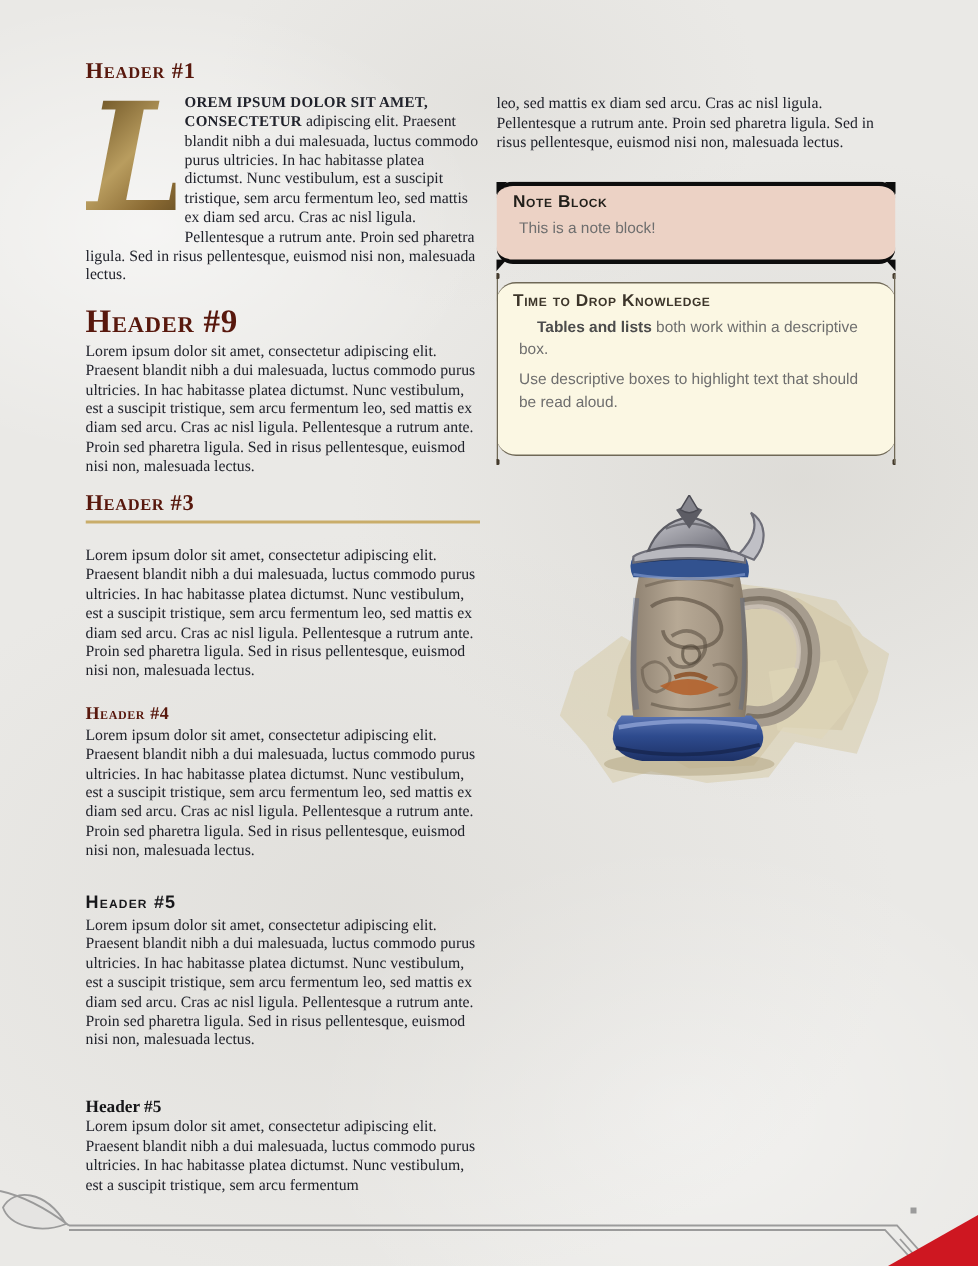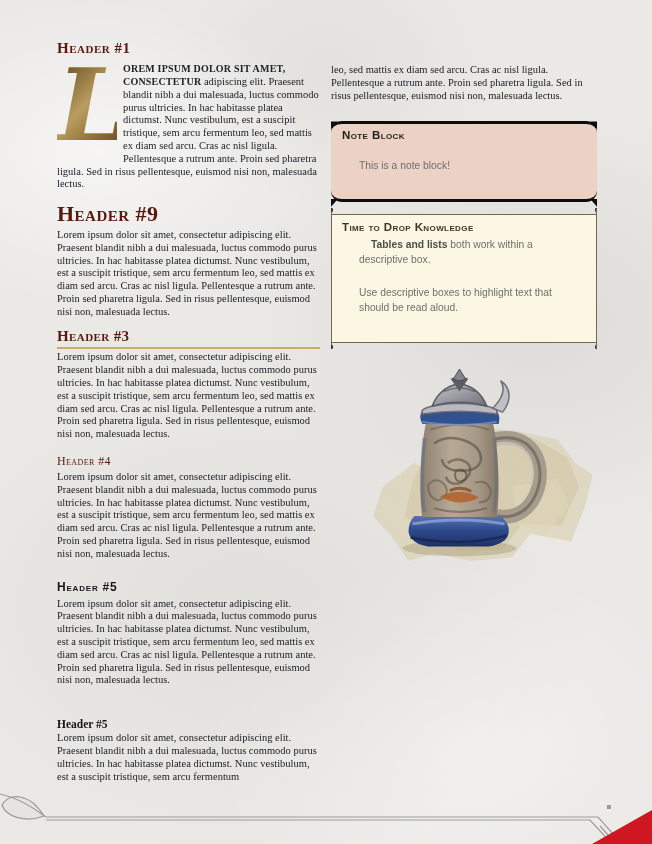--- a/index.html
+++ b/index.html
@@ -16,22 +16,22 @@
       #eae9e6;
   }
 
   .col { position:absolute; overflow:hidden; }
   .col-left  { left:57px;  top:38px; width:263px; height:777px; }
   .col-right { left:331px; top:62px; width:266px; height:720px; }
 
   h1,h2,h3,h4,h5,h6 { margin:0; font-family:"Liberation Serif", serif; font-variant:small-caps; color:#58180d; }
   h1 { font-size:15px; font-weight:700; letter-spacing:.5px; line-height:1.08; margin:2px 0 7px; }
   h2 { font-size:22px; font-weight:700; letter-spacing:.5px; line-height:1.08; margin:11px 0 3px; }
-  h3 { font-size:15px; font-weight:700; letter-spacing:.4px; margin:10px 0 2px; padding-bottom:2px; border-bottom:2px solid #c9ad6a; }
-  h4 { font-size:12px; font-weight:400; letter-spacing:.4px; margin:13px 0 2px; }
+  h3 { font-size:15px; font-weight:700; letter-spacing:.4px; margin:10px 0 16px; padding-bottom:2px; border-bottom:2px solid #c9ad6a; }
+  h4 { font-size:12px; font-weight:700; letter-spacing:.4px; margin:13px 0 2px; }
   h5 { font-size:12px; font-weight:700; letter-spacing:.8px; margin:19px 0 4px; color:#17171a;
        font-family:"Liberation Sans", sans-serif; font-variant:small-caps; }
   h6 { font-size:11.5px; font-weight:700; margin:31px 0 1px; color:#151518; font-variant:normal; }
 
   p.body { margin:2px 0 2px; font-size:10.5px; line-height:12.8px; color:#20222b; text-align:left; }
   .lead-caps { text-transform:uppercase; font-size:10px; letter-spacing:.2px; font-weight:700; color:#20222b; }
 
   .dropcap {
     float:left; width:60px; height:92px; margin:2px 6px 0 0;
     font-family:"DejaVu Serif", serif; font-style:italic; font-weight:700;
@@ -50,28 +50,29 @@
   .note .tip { position:absolute; width:8px; height:9px; background:#0d0d0d; }
   .note .tl { left:-1px;  top:-3px;    clip-path:polygon(0 0,100% 0,0 100%); }
   .note .tr { right:-1px; top:-3px;    clip-path:polygon(0 0,100% 0,100% 100%); }
   .note .bl { left:-1px;  bottom:-9px; clip-path:polygon(0 0,100% 0,0 100%); }
   .note .br { right:-1px; bottom:-9px; clip-path:polygon(0 0,100% 0,100% 100%); }
 
   .box-title {
     font-family:"Liberation Sans", sans-serif; font-variant:small-caps; font-weight:700;
     font-size:11.5px; letter-spacing:.4px; color:#211f1a; margin:0 0 1px;
   }
-  .box-text { font-family:"Liberation Sans", sans-serif; font-size:10.3px; line-height:1.5; color:#6e6e6e; margin:17px; }
+  .box-text { font-family:"Liberation Sans", sans-serif; font-size:10.3px; line-height:1.5; color:#6e6e6e; margin:4px; }
   .box-text b { color:#4c4c4c; }
 
   
   .desc {
     position:relative; margin-top:12px; background:#fbf7e3;
     border-top:1px solid #6f6856; border-bottom:1px solid #6f6856;
-    padding:6px 11px 9px;
+    padding:6px 11px 22px;
+    border-radius:13px;
   }
   .desc::before, .desc::after {
     content:""; position:absolute; top:-6px; bottom:-6px; width:0;
     border-left:1px solid #6f6856;
   }
   .desc::before { left:0; } .desc::after { right:0; }
   .desc .dot { position:absolute; width:4px; height:4px; background:#43392b; border-radius:1px; }
   .desc .d-tl { left:-2px;  top:-7px; }   .desc .d-tr { right:-2px; top:-7px; }
   .desc .d-bl { left:-2px;  bottom:-7px;} .desc .d-br { right:-2px; bottom:-7px; }
   .desc .box-title { color:#3c352a; }

